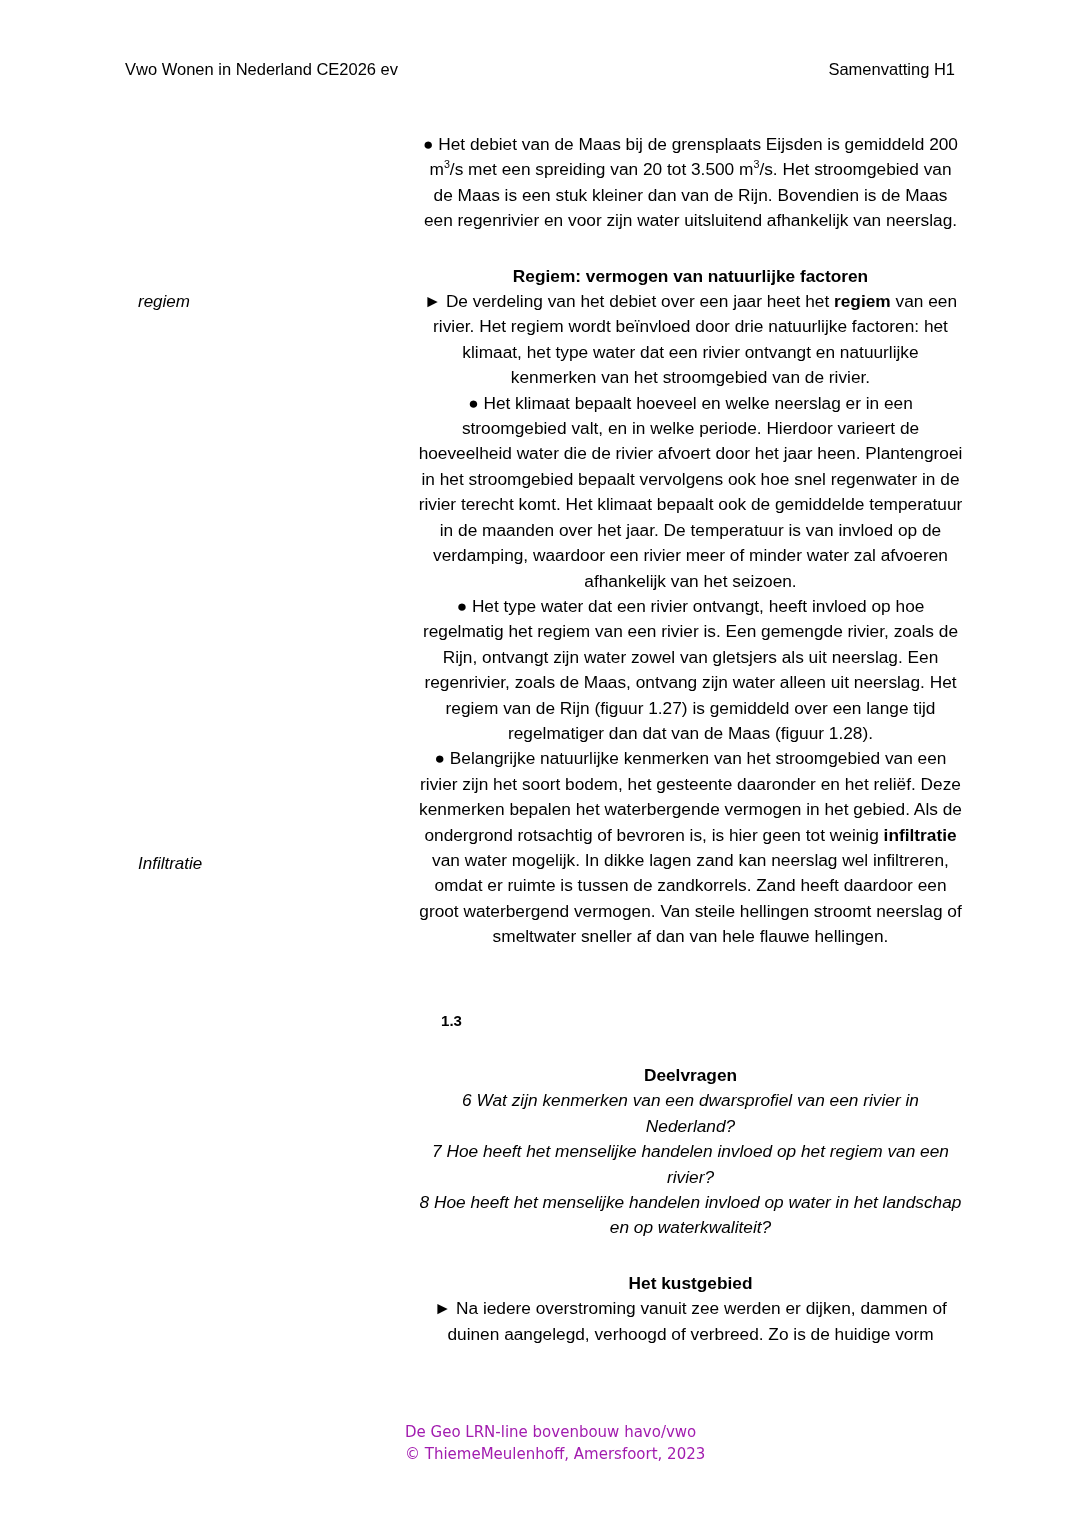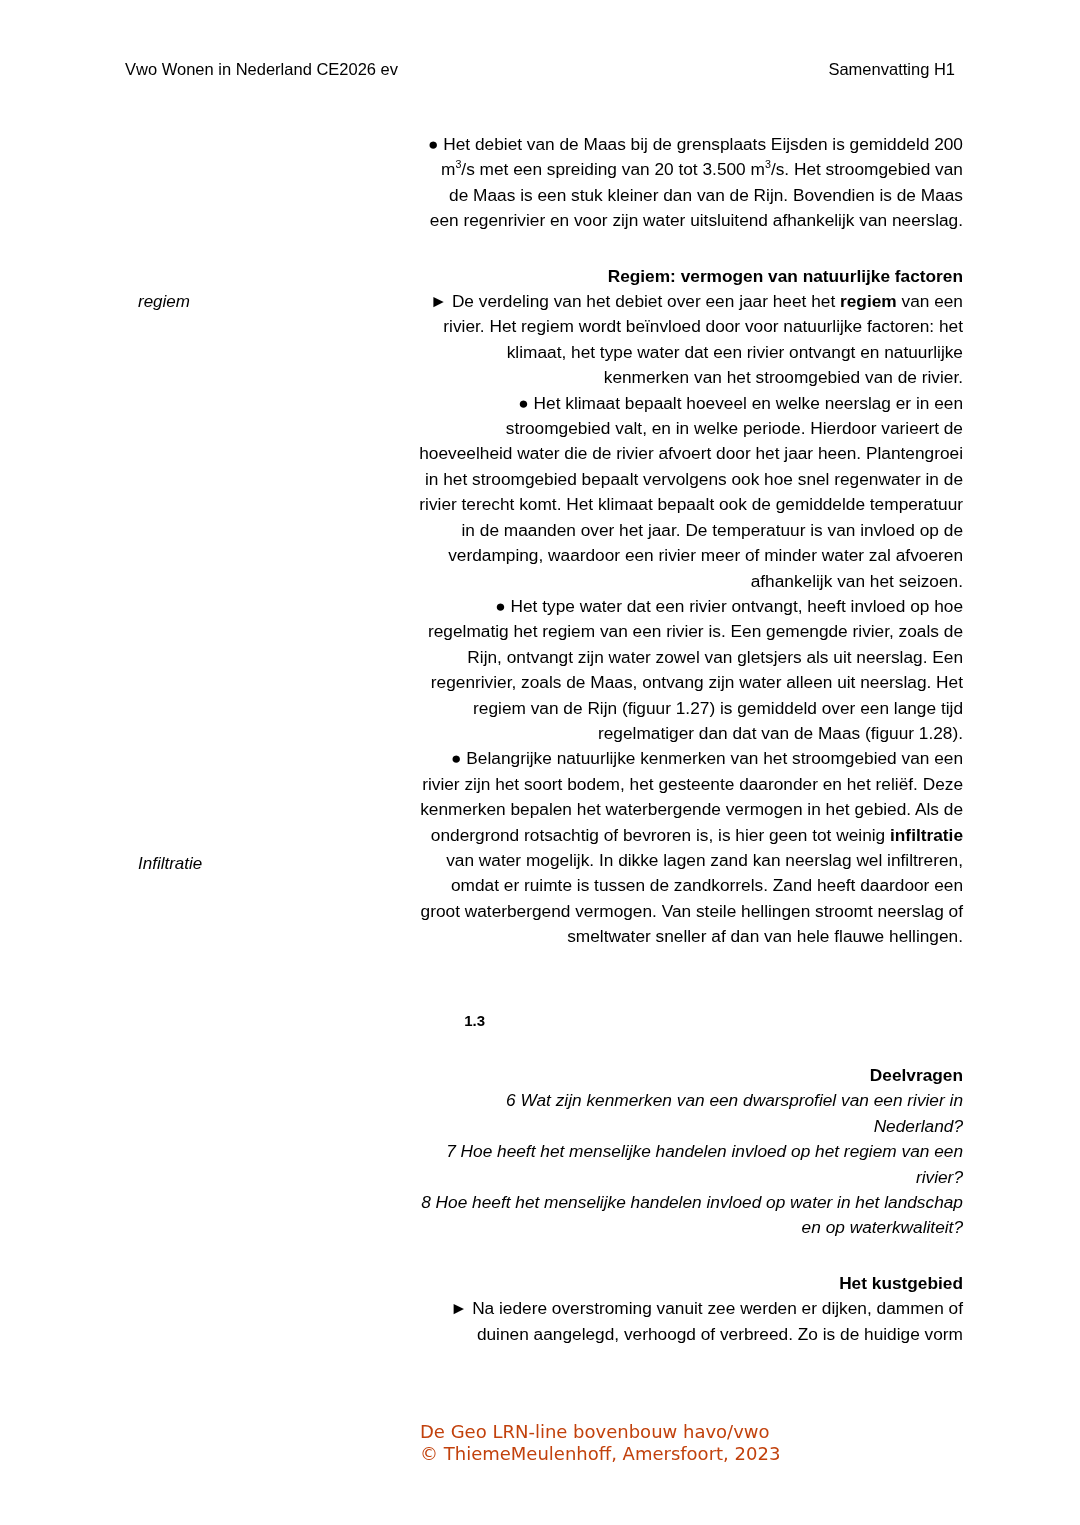--- a/index.html
+++ b/index.html
@@ -55,21 +55,21 @@
     font-size: 17px;
     line-height: 25.4px;
     white-space: pre;
   }
   
   .col {
     margin-left: 418px;
     width: 545px;
     font-size: 17.3px;
     line-height: 25.4px;
-    text-align: right;
+    text-align: center;
   }
   .col p {
     margin: 0;
   }
   .gap-md { height: 30px; }
   .gap-xl { height: 58px; }
 
   b, .bold { font-weight: bold; }
   i, .ital { font-style: italic; }
   sup {
@@ -89,24 +89,23 @@
   .secheading .num { width: 67px; flex: 0 0 67px; }
   .secheading .ttl { flex: 1 1 auto; }
 
   
   .footer {
     position: absolute;
     left: 405px;
     top: 1421px;
     width: 560px;
     font-family: "DejaVu Sans", sans-serif;
-    font-size: 18px;
+    font-size: 15px;
     line-height: 22px;
-    color: #c2410c;
-    margin-left: 15px;
+    color: #a21caf;
   }
   .footer div { white-space: pre; }
 </style>
 </head>
 <body>
 
 <div class="page">
 
   <div class="header">
     <span>Vwo Wonen in Nederland CE2026 ev</span>
@@ -125,21 +124,21 @@
 
     <div class="block">
       <div class="col">
         <p class="bold">Regiem: vermogen van natuurlijke factoren</p>
       </div>
     </div>
 
     <div class="block">
       <div class="marginnote">regiem</div>
       <div class="col">
-        <p><span class="marker">► </span><span>De verdeling van het debiet over een jaar heet het </span><b>regiem</b><span> van een rivier. Het regiem wordt beïnvloed door voor natuurlijke factoren: het klimaat, het type water dat een rivier ontvangt en natuurlijke kenmerken van het stroomgebied van de rivier.</span></p>
+        <p><span class="marker">► </span><span>De verdeling van het debiet over een jaar heet het </span><b>regiem</b><span> van een rivier. Het regiem wordt beïnvloed door drie natuurlijke factoren: het klimaat, het type water dat een rivier ontvangt en natuurlijke kenmerken van het stroomgebied van de rivier.</span></p>
       </div>
     </div>
 
     <div class="block">
       <div class="col">
         <p><span class="marker">● </span><span>Het klimaat bepaalt hoeveel en welke neerslag er in een stroomgebied valt, en in welke periode. Hierdoor varieert de hoeveelheid water die de rivier afvoert door het jaar heen. Plantengroei in het stroomgebied bepaalt vervolgens ook hoe snel regenwater in de rivier terecht komt. Het klimaat bepaalt ook de gemiddelde temperatuur in de maanden over het jaar. De temperatuur is van invloed op de verdamping, waardoor een rivier meer of minder water zal afvoeren afhankelijk van het seizoen.</span></p>
       </div>
     </div>
 
     <div class="block">

